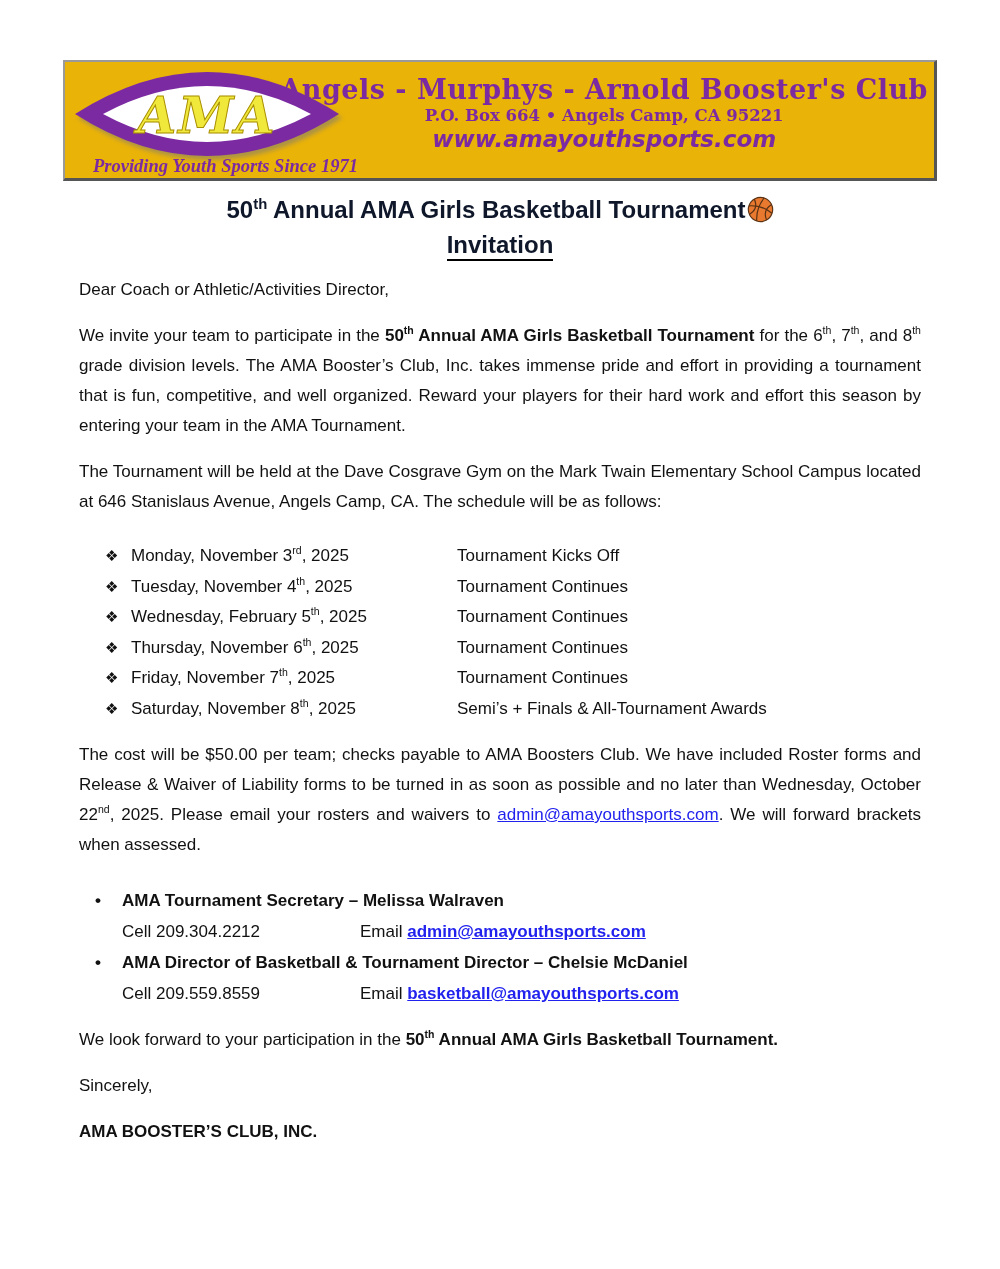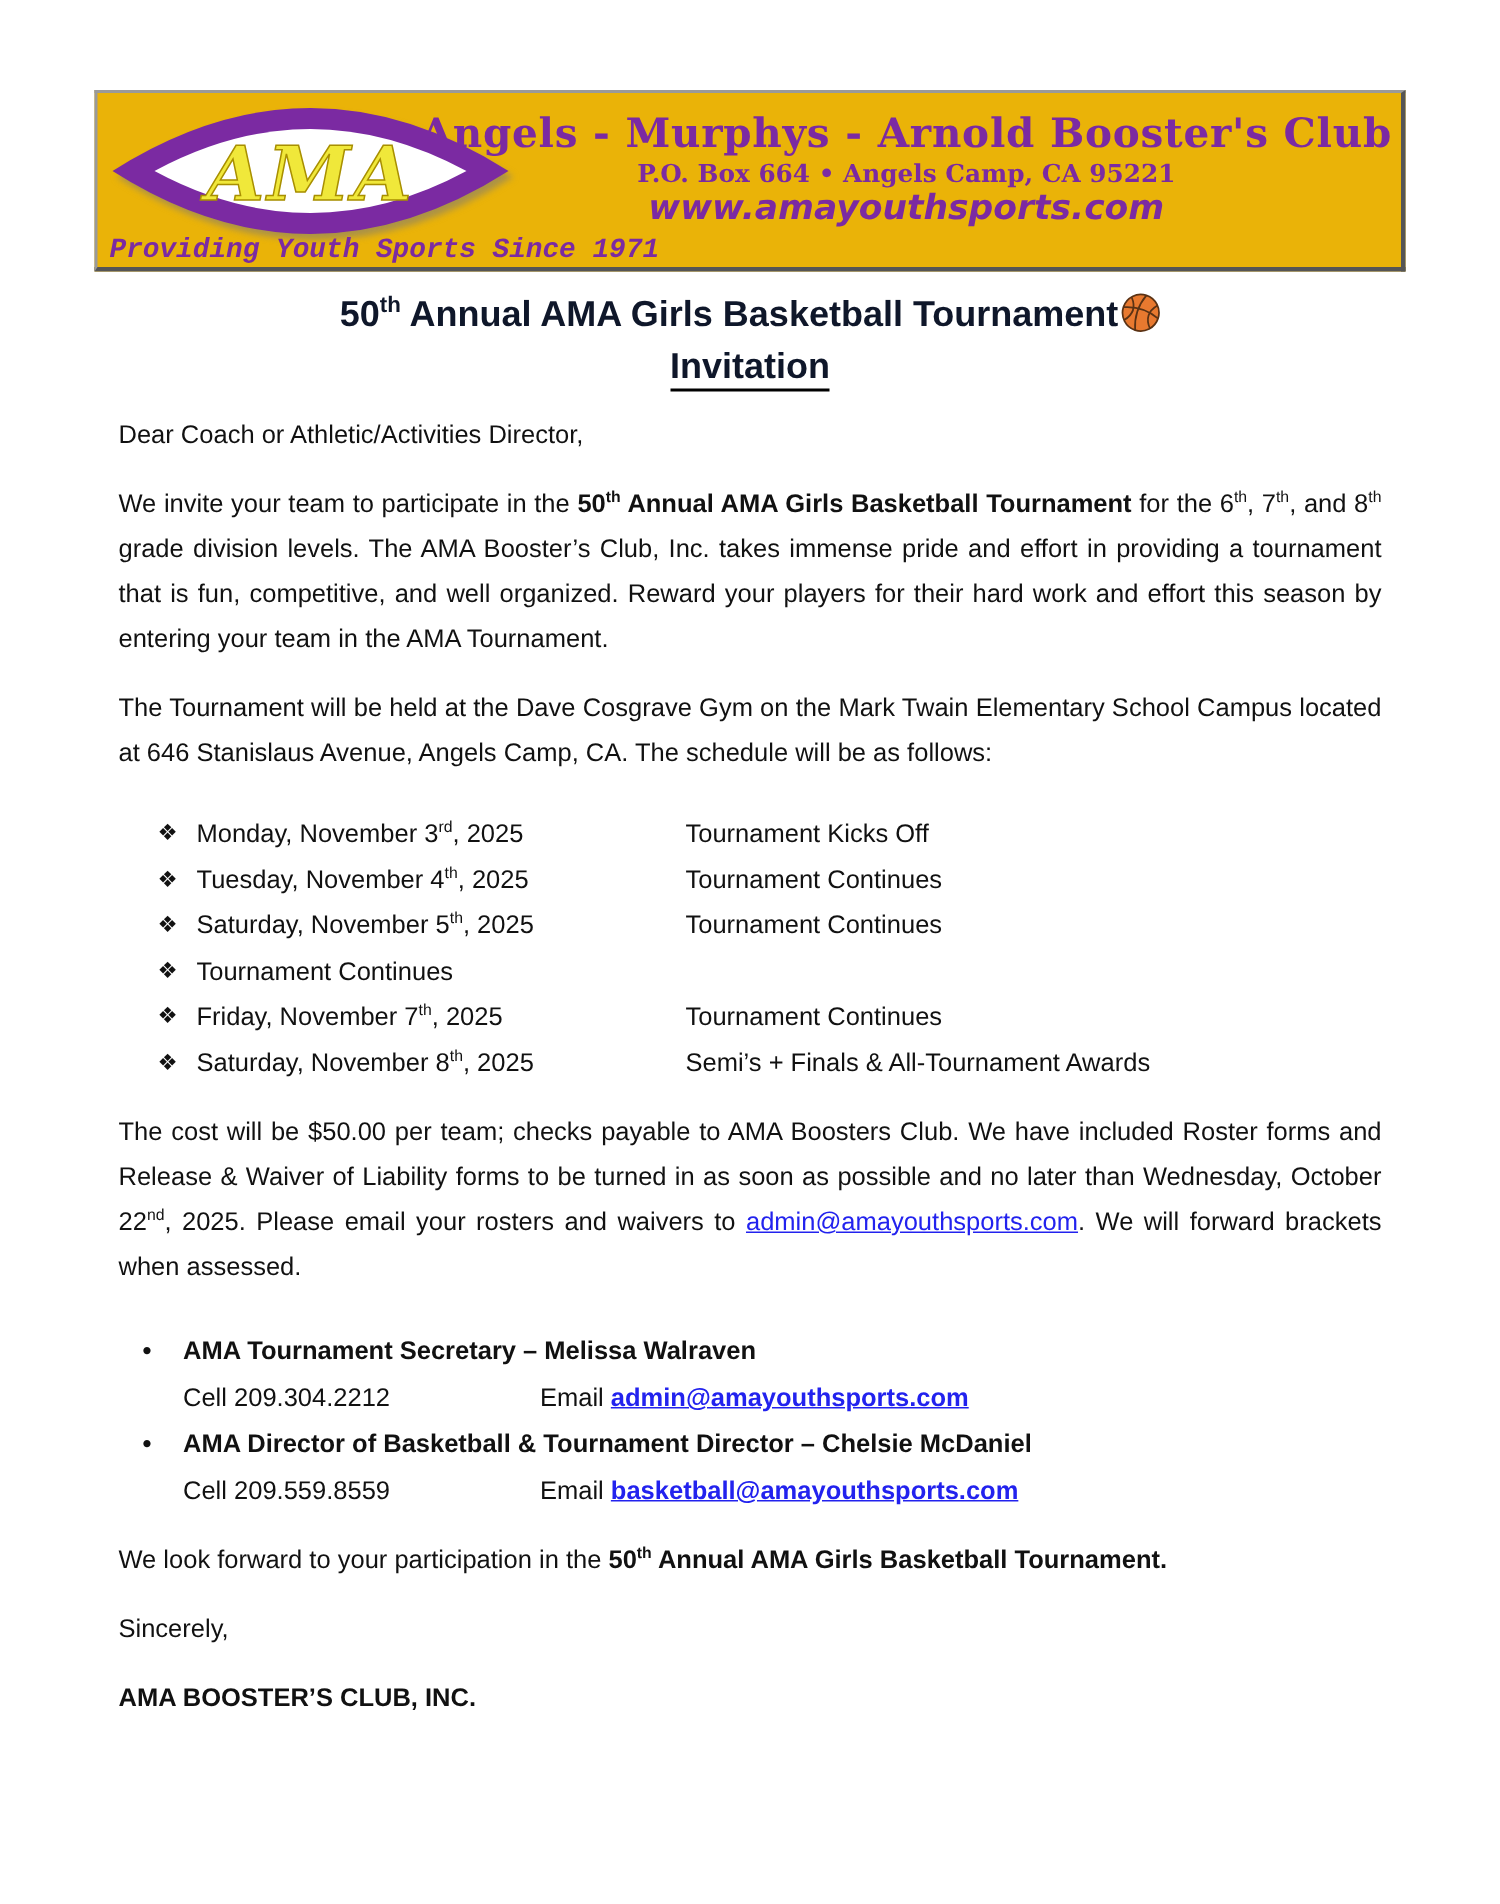--- a/index.html
+++ b/index.html
@@ -37,22 +37,22 @@
   }
   .club-addr {
     font-family: "DejaVu Serif", serif;
     font-weight: bold; font-size: 16.5px; line-height: 22px;
   }
   .club-web {
     font-family: "DejaVu Sans", sans-serif;
     font-weight: bold; font-style: italic; font-size: 23px; line-height: 25px;
   }
   .tagline {
-    position: absolute; left: 8px; bottom: 1px;
-    font-family: Liberation Mono, monospace;
+    position: absolute; left: 28px; bottom: 1px;
+    font-family: Liberation Serif, serif;
     font-weight: bold; font-style: italic;
     font-size: 18.5px; color: var(--purple);
     white-space: nowrap;
   }
 
   
   .title-block { text-align: center; margin-top: 13px; color: #0f172a; }
   .title-line1 { font-size: 24px; font-weight: bold; line-height: 32px; }
   .title-line1 sup { font-size: 0.62em; vertical-align: super; line-height: 0; }
   .ball { vertical-align: -5px; margin-left: 1px; }
@@ -140,25 +140,26 @@
         <span class="sched-date"><span>Monday, November 3</span><sup>rd</sup><span>, 2025</span></span>
         <span class="sched-event">Tournament Kicks Off</span>
       </div>
       <div class="sched-row">
         <span class="diamond">❖</span>
         <span class="sched-date"><span>Tuesday, November 4</span><sup>th</sup><span>, 2025</span></span>
         <span class="sched-event">Tournament Continues</span>
       </div>
       <div class="sched-row">
         <span class="diamond">❖</span>
-        <span class="sched-date"><span>Saturday, November 5</span><sup>th</sup><span>, 2025</span></span>
-        <span class="sched-event">Tournament Continues</span>
-      </div>
-      <div class="sched-row">
-        <span class="diamond">❖</span>
+        <span class="sched-date"><span>Wednesday, February 5</span><sup>th</sup><span>, 2025</span></span>
+        <span class="sched-event">Tournament Continues</span>
+      </div>
+      <div class="sched-row">
+        <span class="diamond">❖</span>
+        <span class="sched-date"><span>Thursday, November 6</span><sup>th</sup><span>, 2025</span></span>
         <span class="sched-event">Tournament Continues</span>
       </div>
       <div class="sched-row">
         <span class="diamond">❖</span>
         <span class="sched-date"><span>Friday, November 7</span><sup>th</sup><span>, 2025</span></span>
         <span class="sched-event">Tournament Continues</span>
       </div>
       <div class="sched-row">
         <span class="diamond">❖</span>
         <span class="sched-date"><span>Saturday, November 8</span><sup>th</sup><span>, 2025</span></span>

